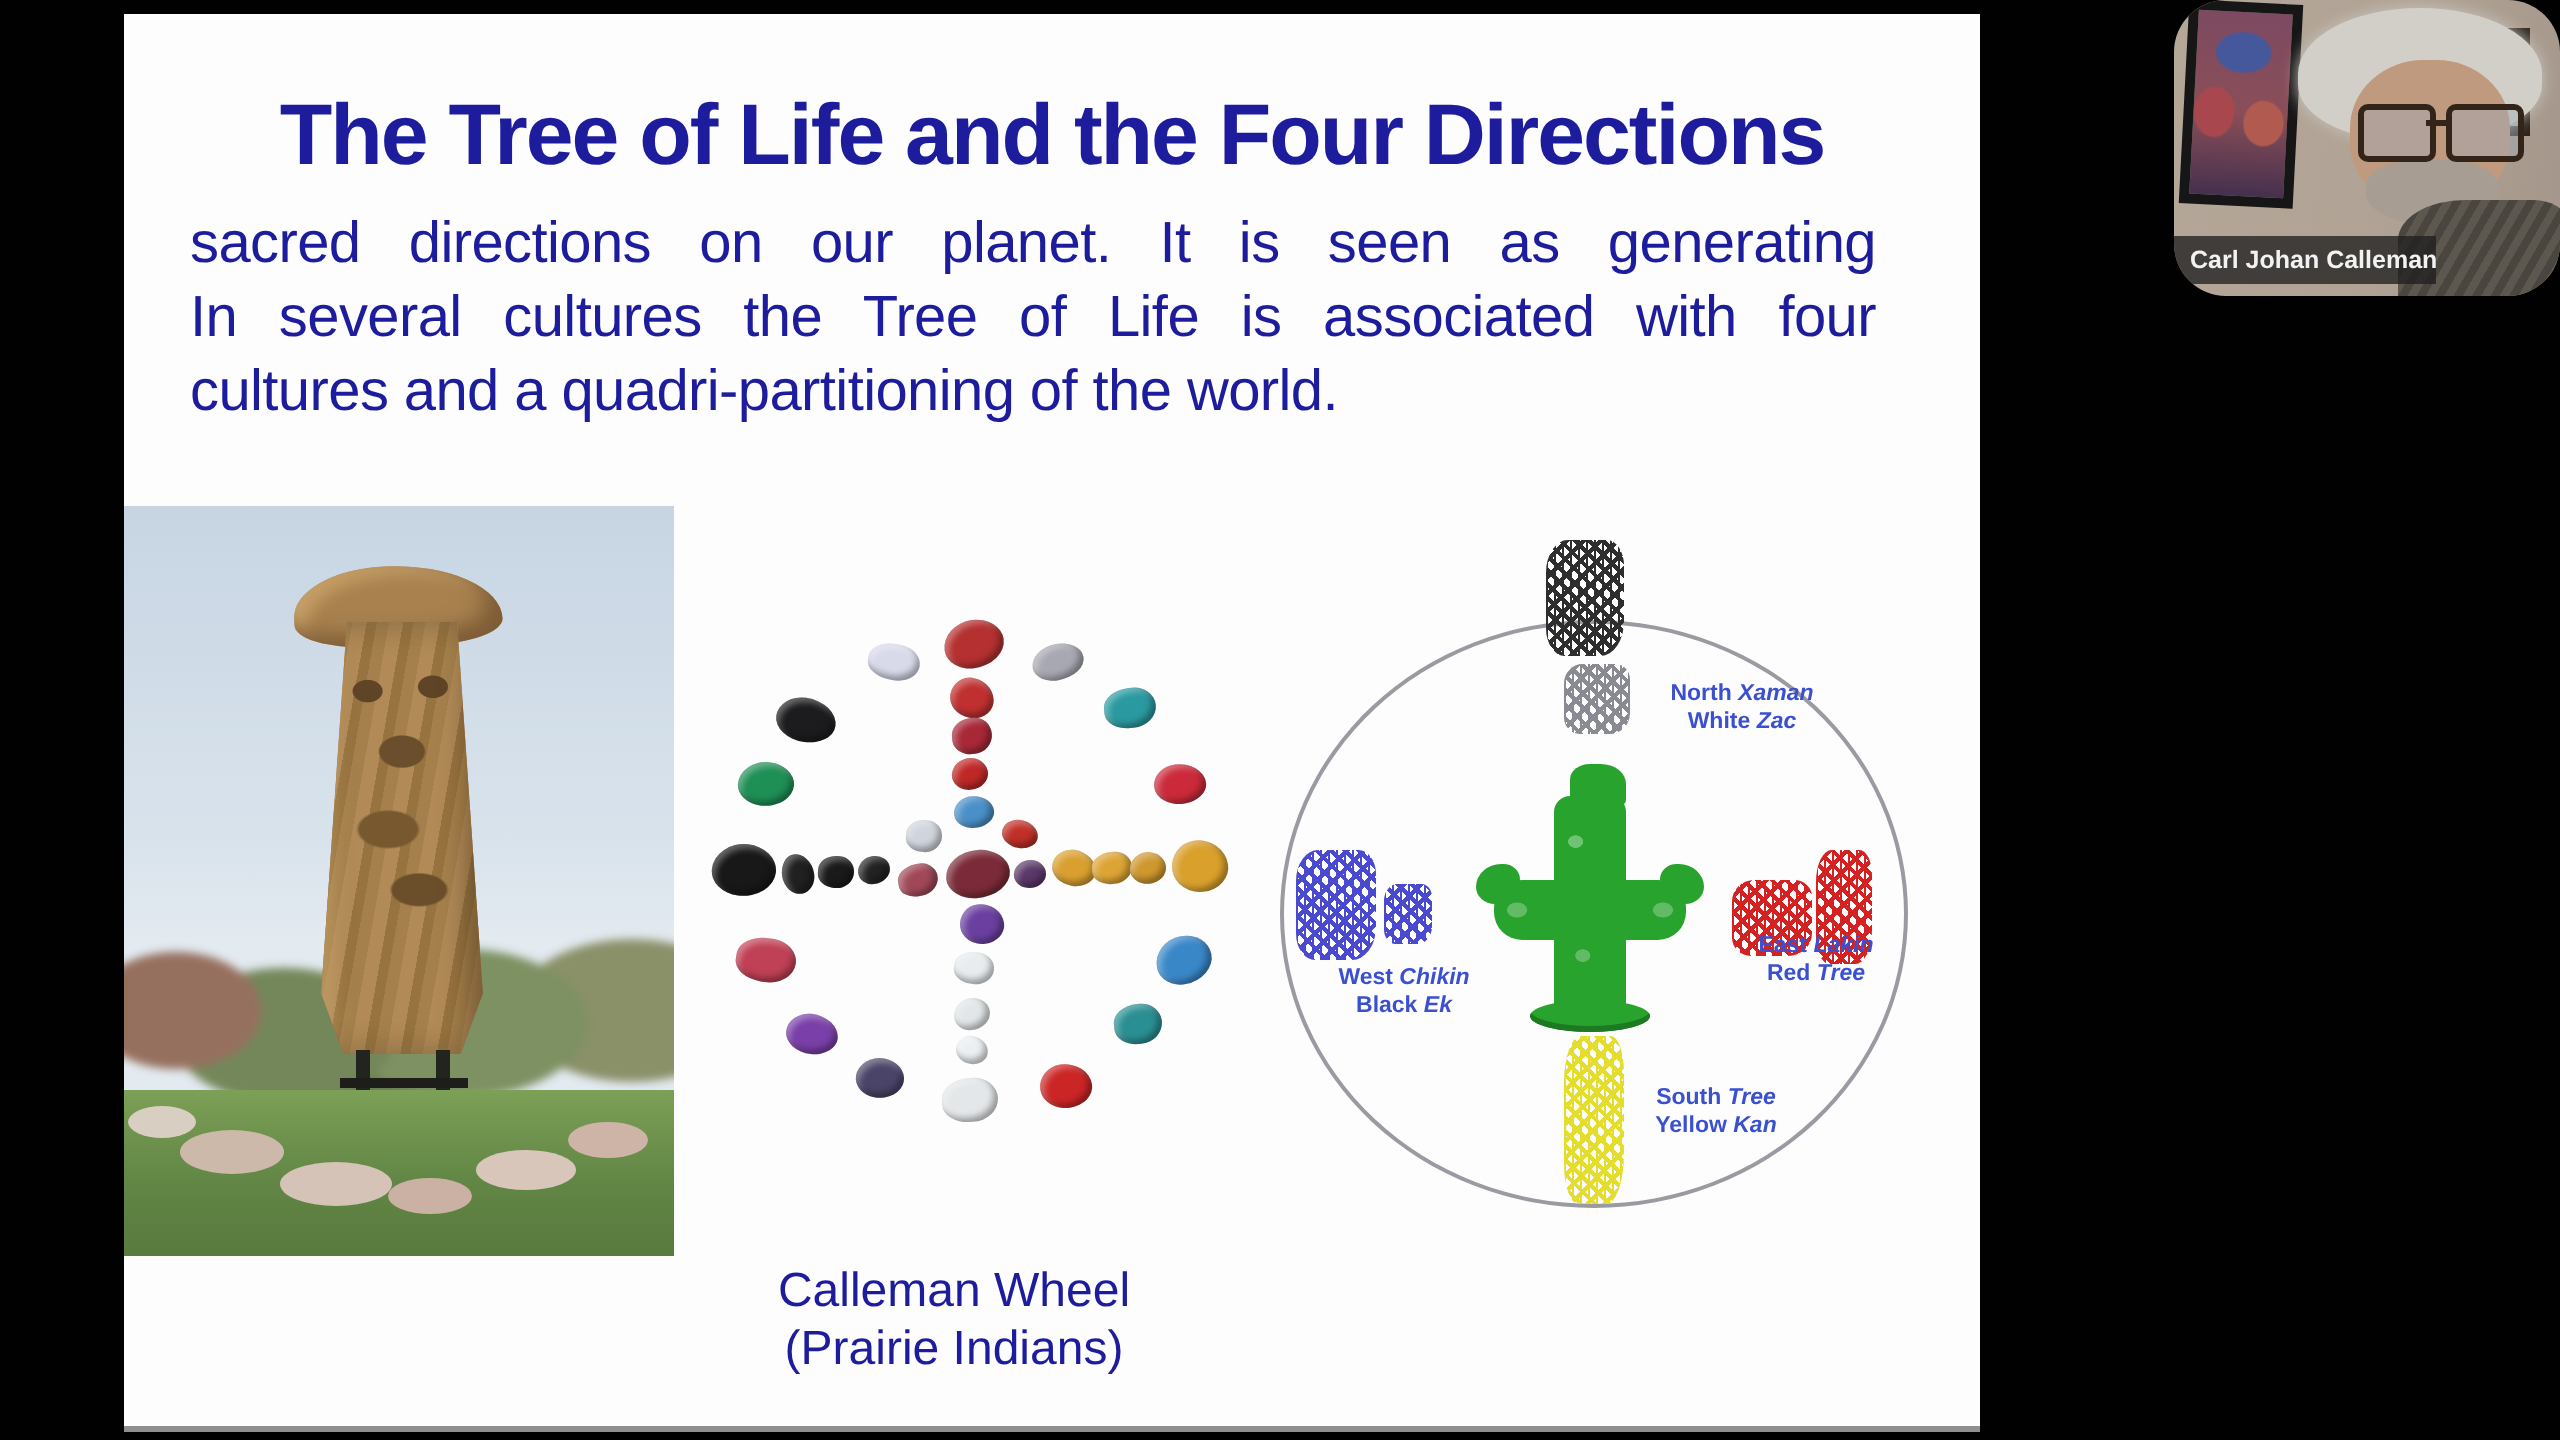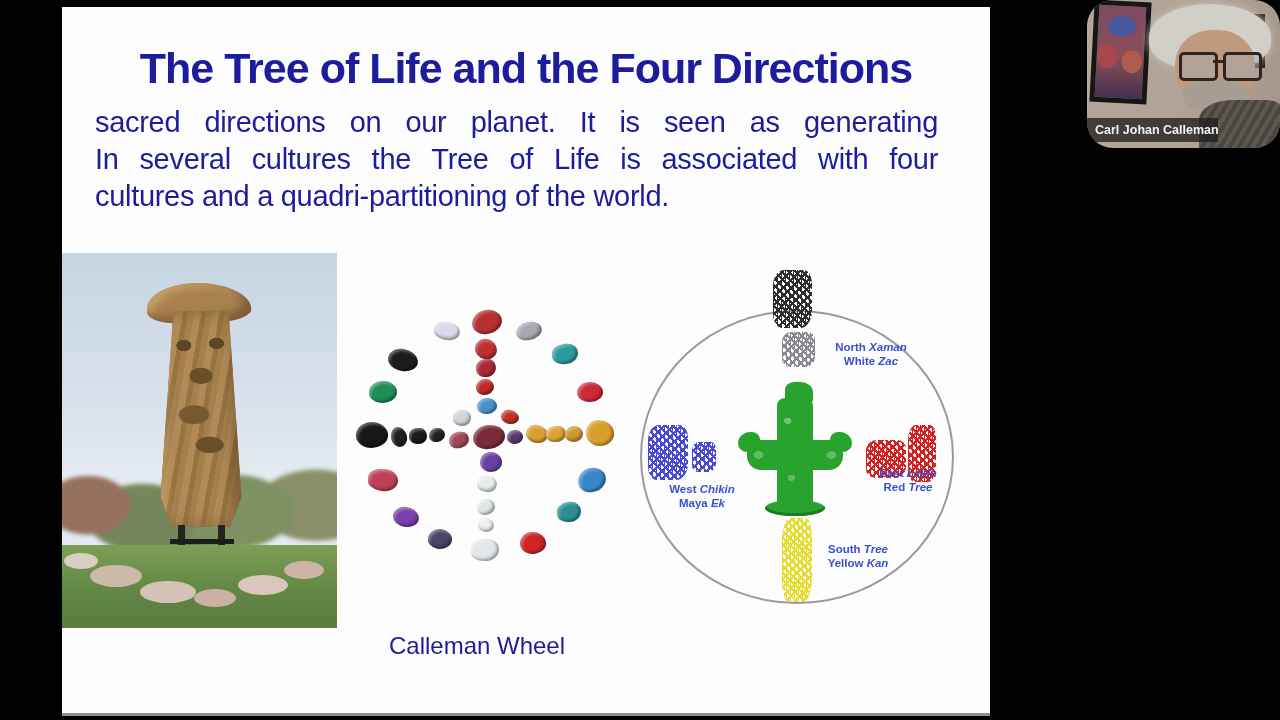--- a/index.html
+++ b/index.html
@@ -168,20 +168,21 @@
         <div class="stone" style="left: 235px; top: 99px; width: 26px; height: 20px; background: rgb(204, 42, 58); transform: rotate(-7deg); border-radius: 45% 55% 48% 52% / 50% 55% 45% 50%;"></div>
         <div class="stone" style="left: 26px; top: 186px; width: 30px; height: 22px; background: rgb(192, 64, 85); transform: rotate(9deg); border-radius: 55% 45% 50% 50% / 48% 52% 55% 45%;"></div>
         <div class="stone" style="left: 236px; top: 185px; width: 28px; height: 24px; background: rgb(58, 135, 200); transform: rotate(-11deg); border-radius: 52% 48% 55% 45% / 55% 48% 52% 45%;"></div>
         <div class="stone" style="left: 51px; top: 224px; width: 26px; height: 20px; background: rgb(122, 63, 168); transform: rotate(6deg); border-radius: 45% 55% 48% 52% / 50% 55% 45% 50%;"></div>
         <div class="stone" style="left: 215px; top: 219px; width: 24px; height: 20px; background: rgb(42, 143, 146); transform: rotate(-5deg); border-radius: 55% 45% 50% 50% / 48% 52% 55% 45%;"></div>
         <div class="stone" style="left: 86px; top: 246px; width: 24px; height: 20px; background: rgb(74, 68, 104); transform: rotate(10deg); border-radius: 52% 48% 55% 45% / 55% 48% 52% 45%;"></div>
         <div class="stone" style="left: 178px; top: 249px; width: 26px; height: 22px; background: rgb(204, 37, 37); transform: rotate(-8deg); border-radius: 45% 55% 48% 52% / 50% 55% 45% 50%;"></div>
       </div>
     <div class="caption" style="left:260px;top:624px;width:310px;">
       <div>Calleman Wheel</div>
+      <div>(Prairie Indians)</div>
     </div>
 
     <div class="maya">
       <div class="maya-circle"></div>
 
       <div class="glyph" style="left:133px;top:0;width:39px;height:58px;color:var(--maya-black);">
         <div class="gl-tex"></div>
         </div>
       <div class="glyph" style="left:142px;top:62px;width:33px;height:35px;color:var(--maya-gray);">
         <div class="gl-tex"></div>
@@ -214,21 +215,21 @@
 
       <div class="maya-label" style="left:172px;top:70px;width:118px;">
         <div><span>North</span>
           <i>Xaman</i></div>
         <div><span>White</span>
           <i>Zac</i></div>
       </div>
       <div class="maya-label" style="left:14px;top:212px;width:96px;">
         <div><span>West</span>
           <i>Chikin</i></div>
-        <div><span>Maya</span>
+        <div><span>Black</span>
           <i>Ek</i></div>
       </div>
       <div class="maya-label" style="left:220px;top:196px;width:96px;">
         <div><span>East</span>
           <i>Lakin</i></div>
         <div><span>Red</span>
           <i>Tree</i></div>
       </div>
       <div class="maya-label" style="left:168px;top:272px;width:100px;">
         <div><span>South</span>

